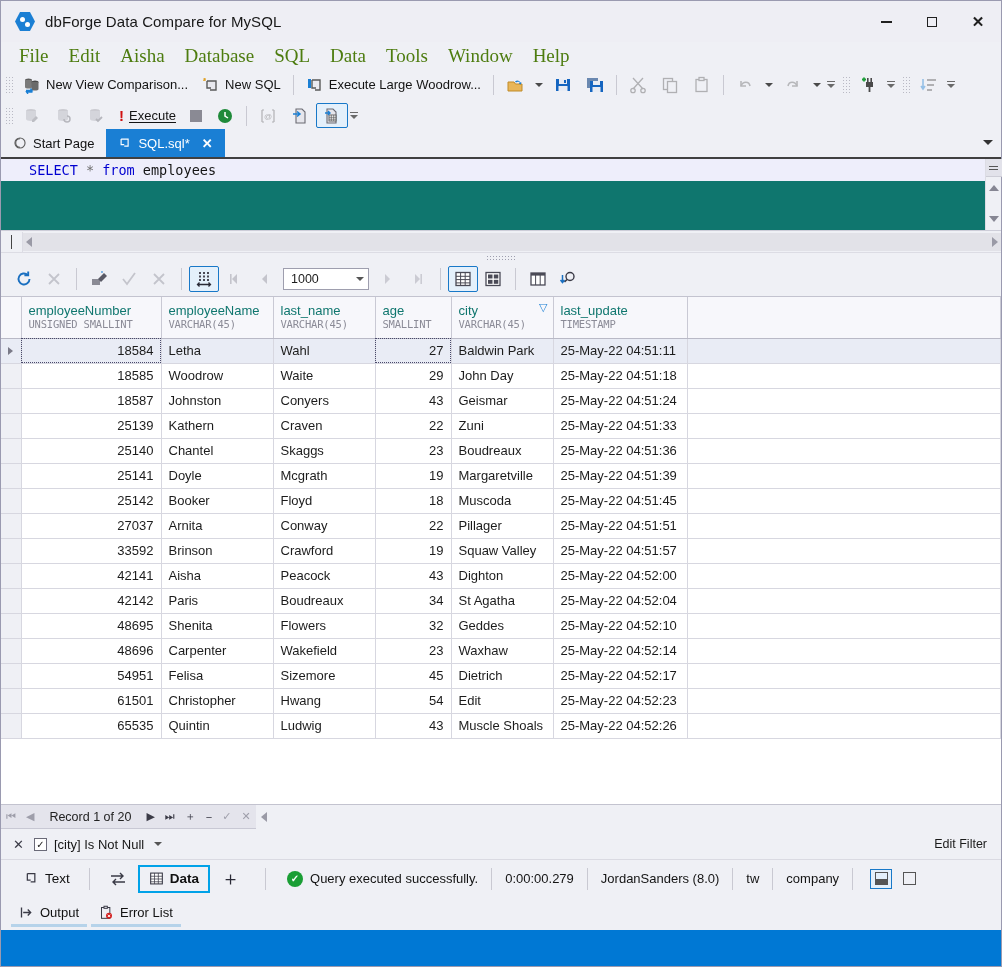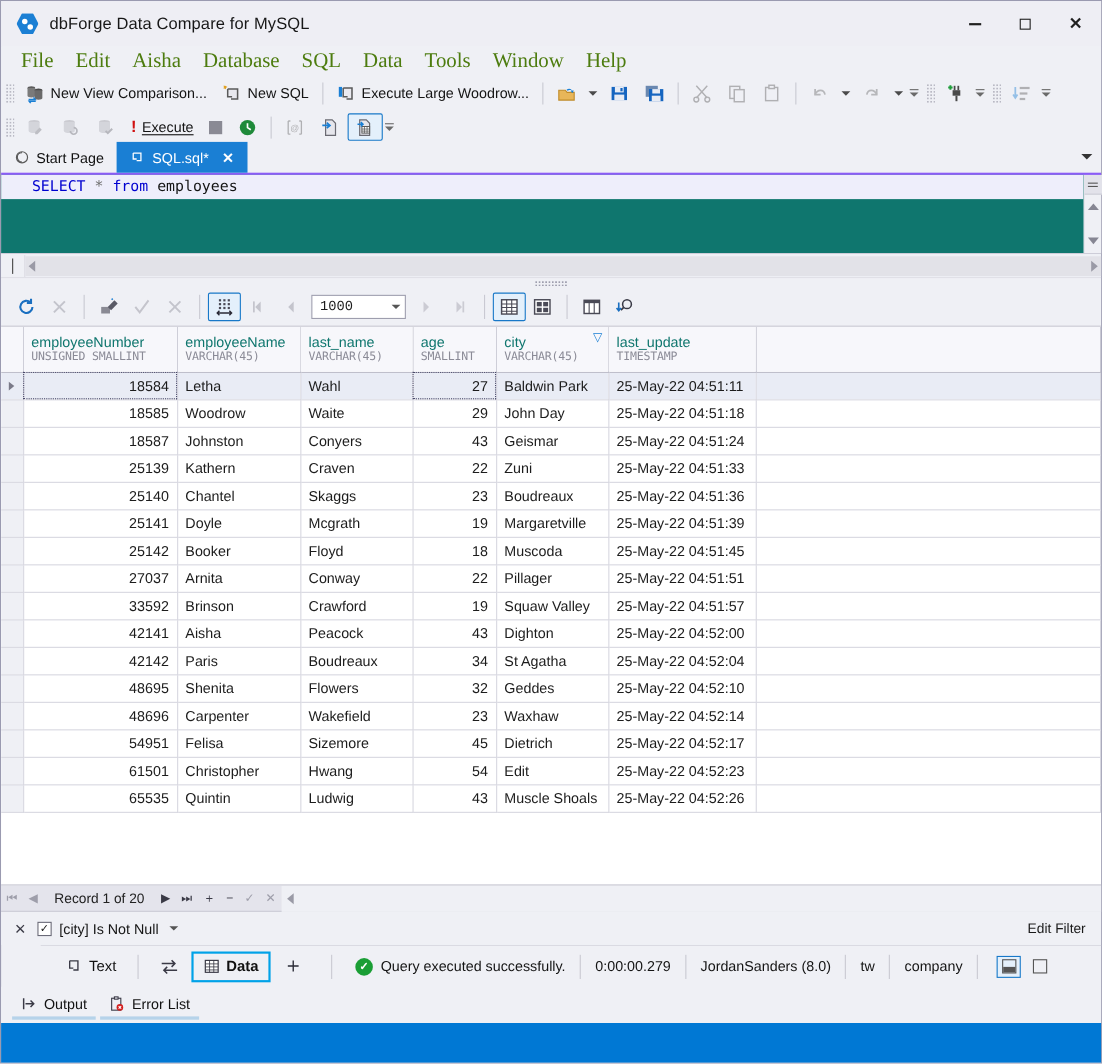--- a/index.html
+++ b/index.html
@@ -149,21 +149,21 @@
   .ico.dim { opacity: .42; }
 
   
   .tabstrip {
     height: 28px;
     background: #eff0f5;
     display: flex;
     align-items: flex-end;
     flex: none;
     position: relative;
-    border-bottom: 2px solid #8b5cf6;
+    border-bottom: 2px solid #404040;
   }
   .tab {
     height: 28px;
     display: flex;
     align-items: center;
     gap: 6px;
     padding: 0 12px;
     font-size: 13px;
     color: #111;
     cursor: default;
@@ -304,21 +304,20 @@
   .pagebox {
     width: 86px; height: 22px;
     background: #ffffff;
     border: 1px solid #9e9eae;
     display: flex; align-items: center;
     justify-content: space-between;
     padding: 0 4px 0 7px;
     font-size: 12.5px;
     margin: 0 4px;
     flex: none;
-    font-family: Liberation Mono, monospace;
   }
   .pagebox .cv {
     width:0;height:0;border-left:4px solid transparent;border-right:4px solid transparent;
     border-top:4px solid #555;
   }
 
   
   .gridhost {
     flex: 1;
     background: #ffffff;
@@ -428,21 +427,20 @@
   }
 
   
   .viewbar {
     height: 38px;
     background: #eff0f5;
     display: flex; align-items: center;
     padding-left: 12px;
     flex: none;
     border-top: 1px solid #dadae2;
-    margin-left: 36px;
   }
   .vb-btn {
     display: flex; align-items: center; gap: 6px;
     height: 28px; padding: 0 9px;
     border: 2px solid transparent;
     font-size: 13.5px; color: #111;
     cursor: default;
   }
   .vb-btn.active { border-color: #00a2e8; font-weight: bold; }
   .vb-sep { width: 1px; height: 22px; background: #c9c9d2; margin: 0 8px; }

